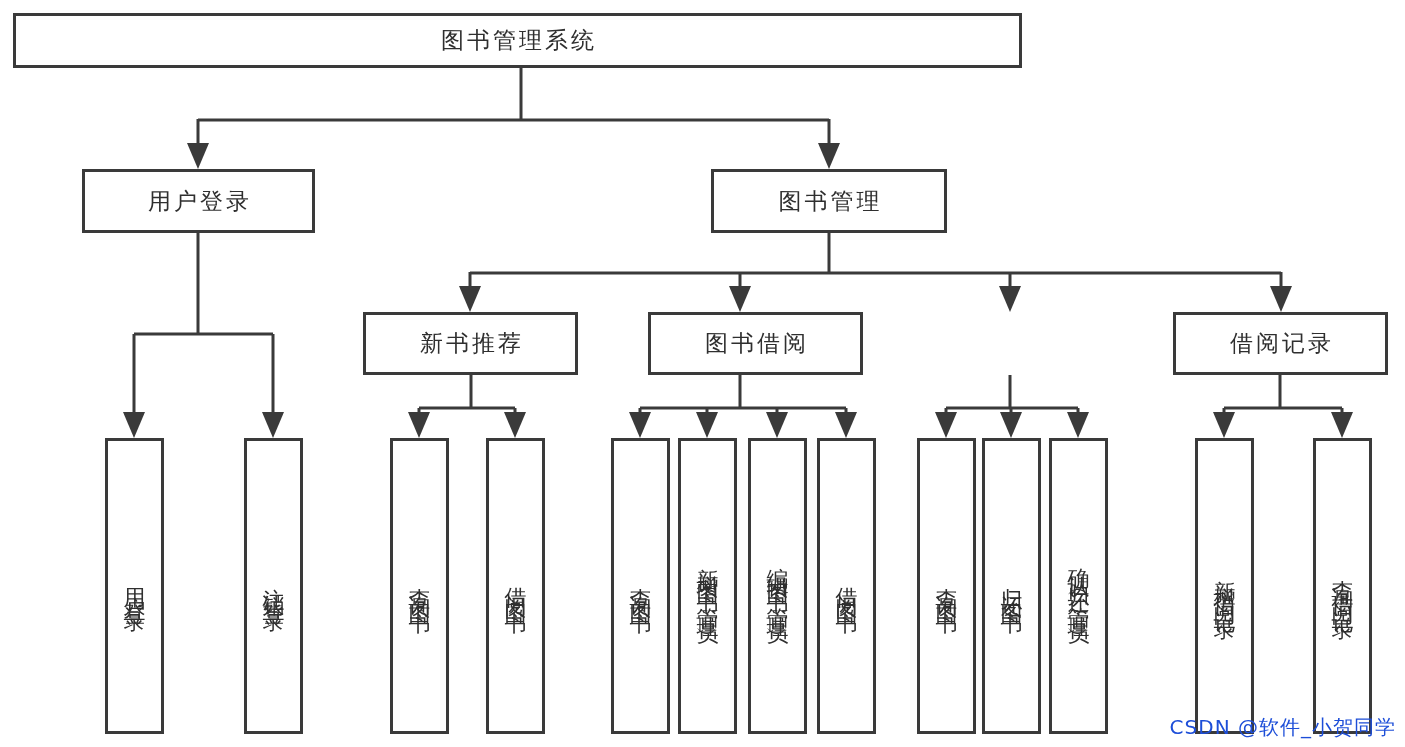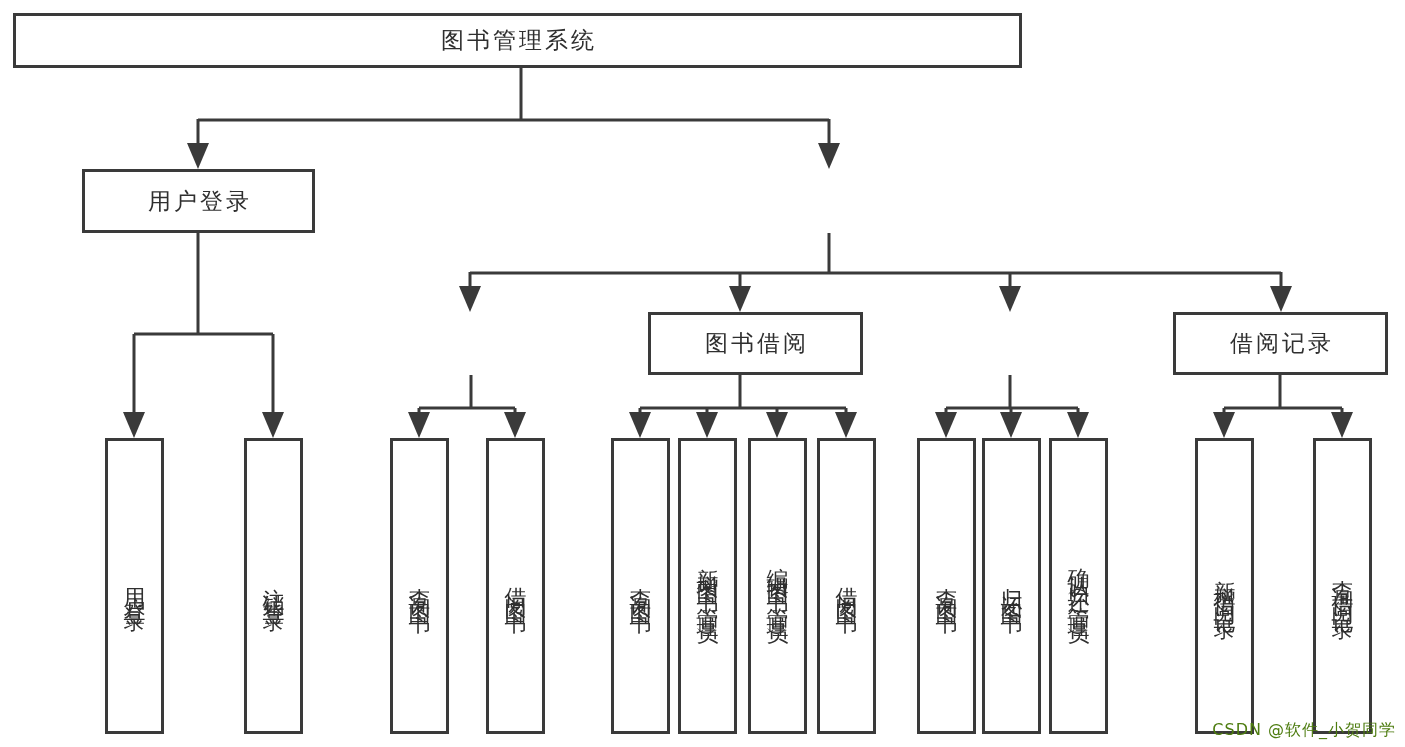--- a/index.html
+++ b/index.html
@@ -27,22 +27,22 @@
   .leaf{
     writing-mode:vertical-rl;
     text-orientation:mixed;
     font-size:22px;
     letter-spacing:8px;
   }
   .watermark{
     position:absolute;
     right:9px;bottom:6px;
     z-index:3;
-    font-size:16px;
-    color:#4d7c0f;
+    font-size:20px;
+    color:#1d4ed8;
     letter-spacing:1px;
     white-space:nowrap;
   }
 </style>
 </head>
 <body>
 
 <div class="stage">
 
   <svg class="connectors" width="1405" height="747" viewBox="0 0 1405 747">
@@ -78,21 +78,23 @@
     <polygon class="arrow" points="935,412 957,412 946,438"></polygon>
     <polygon class="arrow" points="1000,412 1022,412 1011,438"></polygon>
     <polygon class="arrow" points="1067,412 1089,412 1078,438"></polygon>
     <polygon class="arrow" points="1213,412 1235,412 1224,438"></polygon>
     <polygon class="arrow" points="1331,412 1353,412 1342,438"></polygon>
   </svg>
 
   <div class="box hnode" style="left:13px;top:13px;width:1009px;height:55px">图书管理系统</div>
 
   <div class="box hnode" style="left:82px;top:169px;width:233px;height:64px">用户登录</div>
+  <div class="box hnode" style="left:711px;top:169px;width:236px;height:64px">图书管理</div>
 
+  <div class="box hnode" style="left:363px;top:312px;width:215px;height:63px">新书推荐</div>
   <div class="box hnode" style="left:648px;top:312px;width:215px;height:63px">图书借阅</div>
   <div class="box hnode" style="left:1173px;top:312px;width:215px;height:63px">借阅记录</div>
 
   <div class="box leaf" style="left:105px;top:438px;width:59px;height:296px">用户登录</div>
   <div class="box leaf" style="left:244px;top:438px;width:59px;height:296px">注销登录</div>
 
   <div class="box leaf" style="left:390px;top:438px;width:59px;height:296px">查询图书</div>
   <div class="box leaf" style="left:486px;top:438px;width:59px;height:296px">借阅图书</div>
 
   <div class="box leaf" style="left:611px;top:438px;width:59px;height:296px">查询图书</div>

